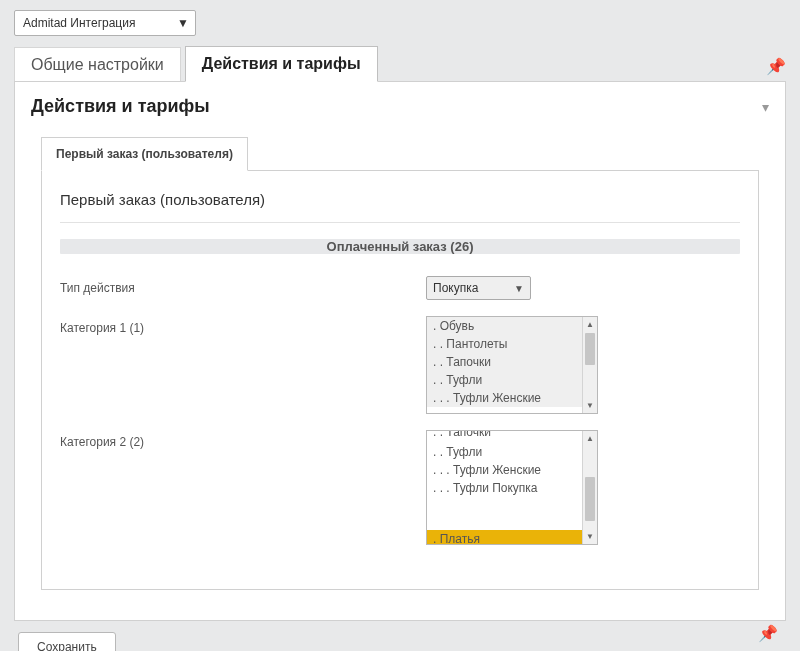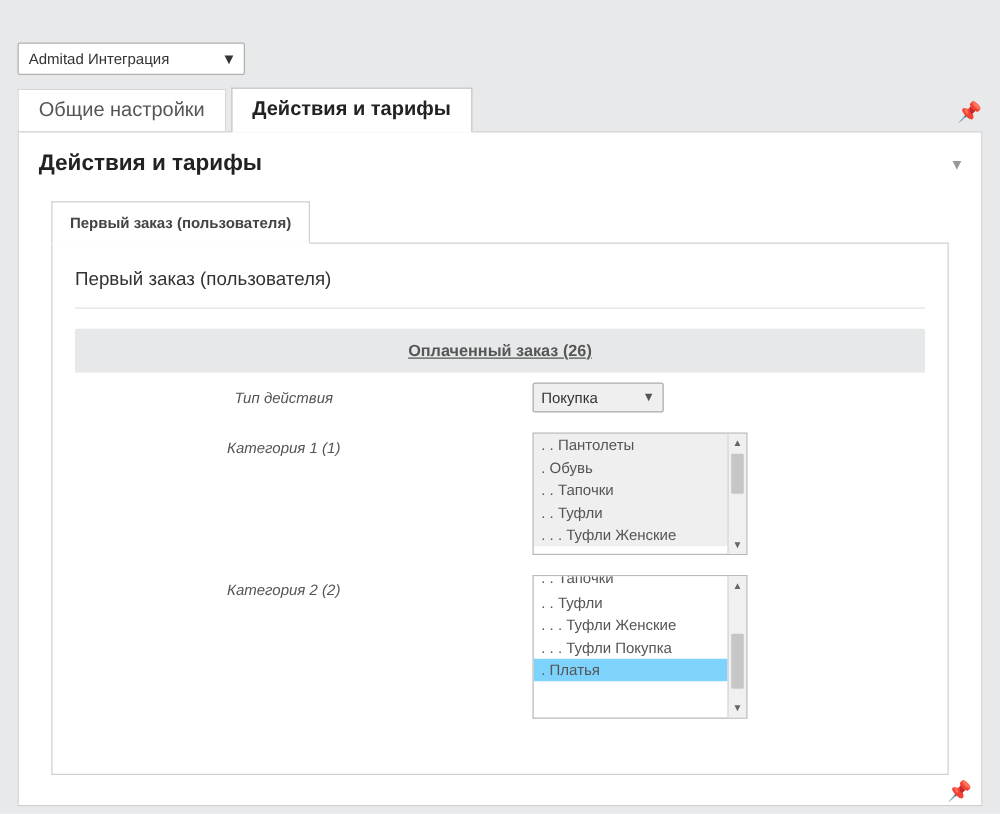--- a/index.html
+++ b/index.html
@@ -1,43 +1,43 @@
 <!DOCTYPE html>
 <html><head>
 <meta charset="utf-8">
 <style>
 * { box-sizing: border-box; margin: 0; padding: 0; }
 body { font-family: Arial, sans-serif; font-size: 13px; background: #e8e9ea; color: #333; width: 800px; height: 651px; overflow: hidden; }
 .top-bar { padding: 10px 14px; }
-.module-select { display: inline-flex; align-items: center; background: #fff; border: 1px solid #b0b0b0; border-radius: 2px; padding: 4px 6px 4px 8px; width: 182px; height: 26px; cursor: pointer; justify-content: space-between; margin-top: 24px; }
+.module-select { display: inline-flex; align-items: center; background: #fff; border: 1px solid #b0b0b0; border-radius: 2px; padding: 4px 6px 4px 8px; width: 182px; height: 26px; cursor: pointer; justify-content: space-between; }
 .module-select span { font-size: 12px; color: #333; }
 .caret { font-size: 10px; color: #555; }
 .tabs-outer { display: flex; align-items: center; padding: 0 14px; position: relative; }
 .tab-outer { padding: 8px 16px; border: 1px solid #d6d6d6; background: #fff; font-size: 16px; color: #555; cursor: pointer; margin-right: 4px; border-bottom: none; }
 .tab-outer.active { font-weight: bold; color: #222; border: 1px solid #bfbfbf; border-bottom: 1px solid #fff; position: relative; z-index: 2; background:#fff; }
 .pin-icon { margin-left: auto; color: #999; font-size: 16px; cursor: pointer; margin-top: 4px; }
 .panel { background: #fff; border: 1px solid #d0d0d0; margin: 0 14px; padding: 0; min-height: 540px; position: relative; top: -1px; }
 .panel-header { display: flex; align-items: center; justify-content: space-between; padding: 14px 16px 6px 16px; }
 .panel-title { font-size: 18px; font-weight: bold; color: #222; }
 .collapse-icon { color: #999; font-size: 14px; cursor: pointer; }
 .inner { padding: 14px 26px; }
 .sub-tabs { display: flex; }
 .sub-tab { padding: 9px 14px; border: 1px solid #d0d0d0; background: #fff; font-size: 12px; color: #444; cursor: pointer; }
 .sub-tab.active { font-weight: bold; border-bottom: 1px solid #fff; }
 .sub-panel { border: 1px solid #d0d0d0; padding: 16px 18px 28px 18px; margin-top: -1px; }
 .sub-title { font-size: 15px; font-weight: normal; color: #333; padding: 4px 0 14px 0; }
 .hr { border-top: 1px solid #e2e2e2; margin-bottom: 16px; }
-.order-banner { background: #e7e8ea; text-align: center; padding: 10px; font-weight: bold; font-size: 13px; color: #565656; margin-bottom: 8px; border-radius: 1px; text-decoration: underline; }
+.order-banner { background: #e7e8ea; text-align: center; font-weight: bold; font-size: 13px; color: #565656; margin-bottom: 22px; border-radius: 1px; }
 .form-row { display: flex; align-items: flex-start; margin-bottom: 16px; }
-.form-label { width: 366px; text-align: center; padding-right: 32px; font-size: 12px; color: #555; padding-top: 5px; font-style: italic; }
+.form-label { width: 366px; text-align: left; padding-right: 32px; font-size: 12px; color: #555; padding-top: 5px; }
 .select-small { border: 1px solid #aaa; background: #efefef; height: 24px; width: 105px; display: inline-flex; align-items: center; justify-content: space-between; padding: 0 6px; font-size: 12px; cursor: pointer; border-radius: 2px; }
 .listbox { border: 1px solid #b8b8b8; width: 172px; height: 98px; overflow: hidden; position: relative; }
 .listbox-inner { background: #efefef; }
 .list-item { padding: 2px 6px; font-size: 12px; color: #555; cursor: pointer; }
-.list-item.sel { background: #7dd3fc; }
+.list-item.sel { background: #eab308; margin-top: 33px; }
 .scrollbar { position: absolute; right: 0; top: 0; width: 15px; height: 100%; background: #f0f0f0; border-left: 1px solid #d4d4d4; }
 .scroll-btn { width: 100%; height: 15px; background: #f0f0f0; display: flex; align-items: center; justify-content: center; font-size: 8px; color: #666; }
 .scroll-thumb { position: absolute; left: 2px; right: 2px; background: #c6c6c6; border-radius: 1px; }
 .listbox2 { height: 115px; }
 .cut-item { height: 12px; overflow: hidden; }
 .cut-item .list-item { margin-top: -8px; }
 .footer { padding: 10px 18px; }
 .save-btn { background: #fff; border: 1px solid #b8b8b8; border-radius: 3px; padding: 7px 18px; font-size: 12px; color: #444; cursor: pointer; }
 .bottom-pin { position: absolute; right: 22px; bottom: 8px; color: #999; font-size: 16px; }
 </style>
@@ -77,22 +77,22 @@
         <div class="select-small">
           <span>Покупка</span>
           <span class="caret">▼</span>
         </div>
       </div>
 
       <div class="form-row">
         <div class="form-label">Категория 1 (1)</div>
         <div class="listbox">
           <div class="listbox-inner">
+            <div class="list-item">. Обувь</div>
             <div class="list-item">. . Пантолеты</div>
-            <div class="list-item">. Обувь</div>
             <div class="list-item">. . Тапочки</div>
             <div class="list-item">. . Туфли</div>
             <div class="list-item">. . . Туфли Женские</div>
           </div>
           <div class="scrollbar">
             <div class="scroll-btn">▲</div>
             <div class="scroll-thumb" style="top:16px;height:32px"></div>
             <div class="scroll-btn" style="position:absolute;bottom:0">▼</div>
           </div>
         </div>

